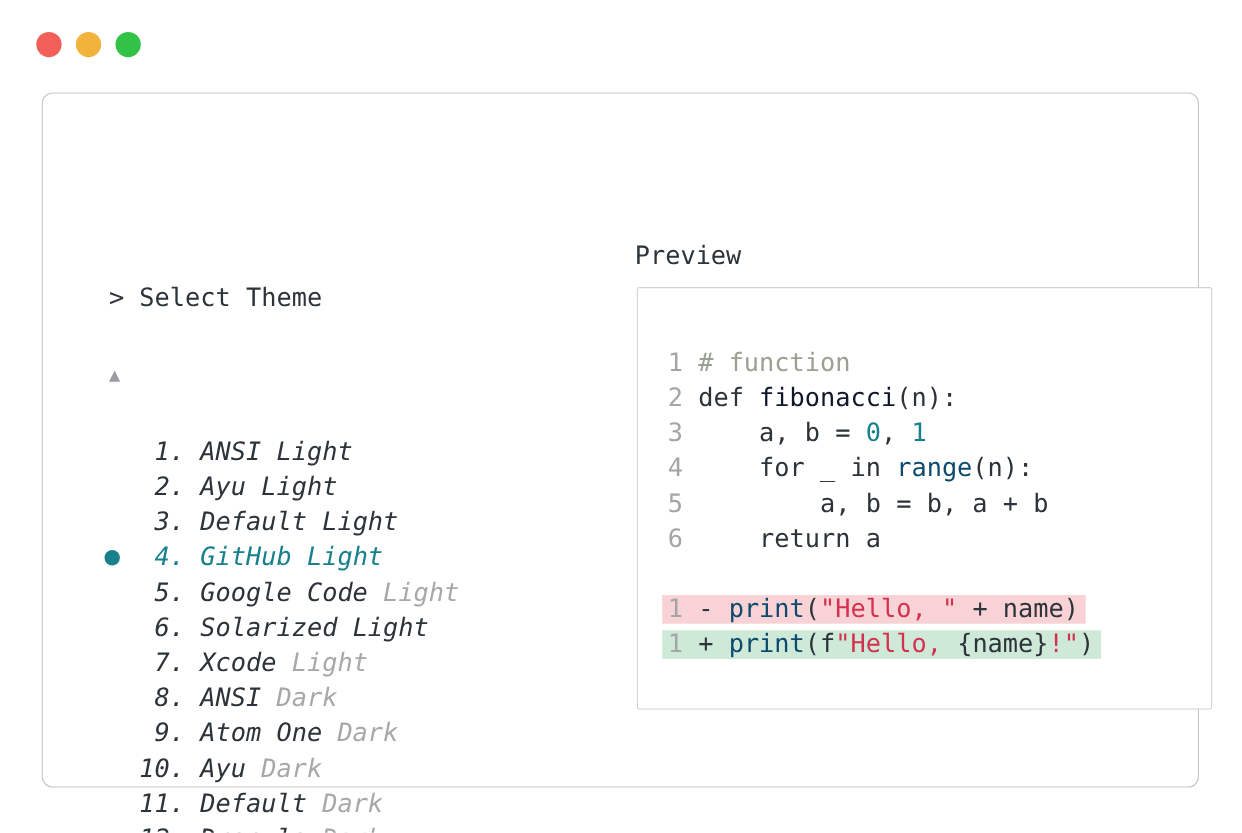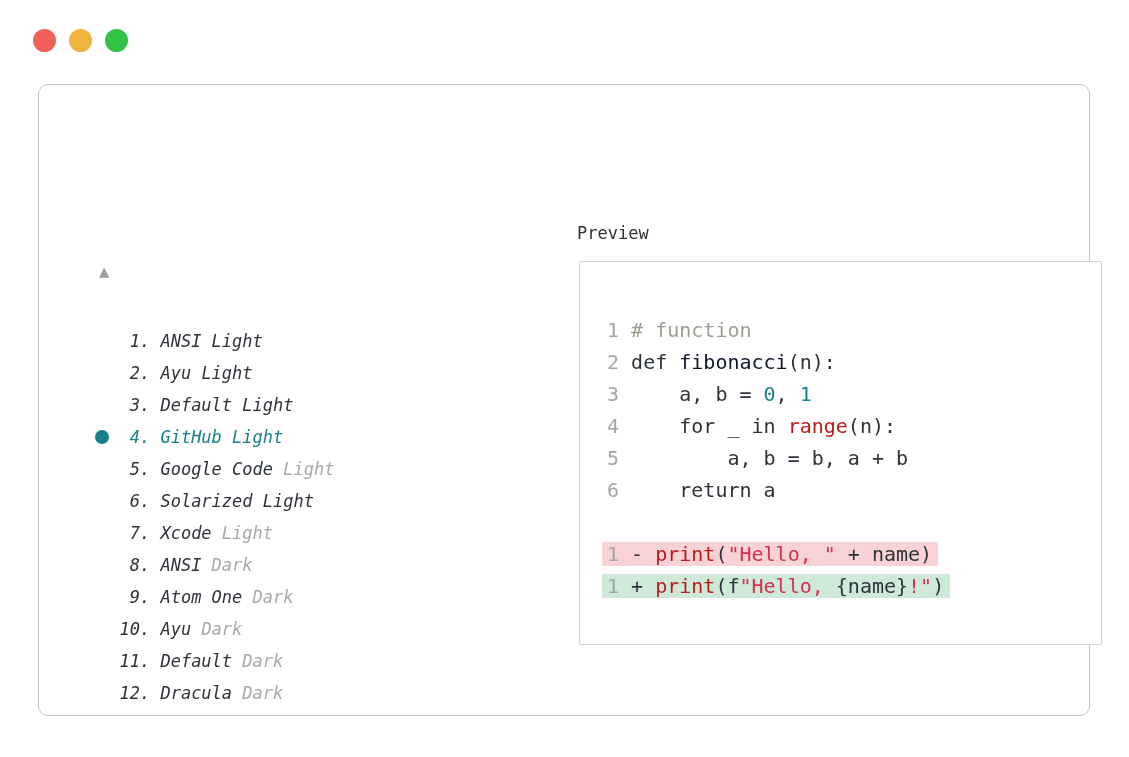--- a/index.html
+++ b/index.html
@@ -19,21 +19,21 @@
   
   .panel {
     position: absolute; left: 38px; top: 84px;
     width: 1052px; height: 632px;
     border: 1.5px solid #c7c8ca; border-radius: 10px;
     background: #ffffff;
   }
 
   
   .left-col { position: absolute; left: 60px; top: 132px; white-space: pre; }
-  .line { height: 32px; line-height: 32px; font-size: 17px; }
+  .line { height: 32px; line-height: 32px; font-size: 23px; }
   .prompt { color: #2d333a; }
   .arrow { font-size: 17px; }
   .arrow-up { color: #9b9da0; }
 
   .theme-row { position: relative; cursor: pointer; font-style: italic; }
   .theme-row .num, .theme-row .nm { color: #2d333a; }
   .theme-row .variant { color: #2d333a; }
   .theme-row .variant.muted { color: #a6a8aa; }
   .theme-row.selected .num,
   .theme-row.selected .nm,
@@ -44,47 +44,48 @@
   }
 
   
   .preview-label { position: absolute; left: 538px; top: 132px; }
   .preview-box {
     position: absolute; left: 540px; top: 176px;
     width: 523px; height: 384px;
     border: 1.5px solid #d2d3d5; border-radius: 2px; background: #ffffff;
   }
   .code { position: absolute; left: 27px; top: 52px; white-space: pre; }
-  .code-line { height: 32px; line-height: 32px; font-size: 20px; }
+  .code-line { height: 32px; line-height: 32px; font-size: 23px; }
   .lnum { color: #a3a5a7; }
   .hl { padding: 0 6px 0 5px; margin-left: -5px; }
   .hl.diff-removed { background: #f8d2d4; }
   .hl.diff-added   { background: #cfe9d8; }
 
   .tok-code     { color: #2d333a; text-align: center; }
   .tok-comment  { color: #9aa192; }
   .tok-function { color: #0f172a; }
   .tok-number   { color: #17808a; }
-  .tok-builtin  { color: #b91c1c; }
+  .tok-builtin  { color: #0c4a6e; }
   .tok-string   { color: #d43050; }
 </style>
 </head>
 <body>
 
 <div class="stage">
 
   <div class="traffic-lights">
     <span class="tl-dot" style="background: rgb(241, 95, 88);"></span>
     <span class="tl-dot" style="background: rgb(242, 179, 61);"></span>
     <span class="tl-dot" style="background: rgb(50, 194, 69);"></span>
   </div>
 
   <div class="panel">
 
     <div class="left-col">
+      <div class="line prompt">&gt; Select Theme</div>
       <div class="line arrow arrow-up">▲</div>
       <div id="theme-list"><div class="line theme-row"><span class="num">   1. </span><span class="nm">ANSI </span><span class="variant">Light</span></div><div class="line theme-row"><span class="num">   2. </span><span class="nm">Ayu </span><span class="variant">Light</span></div><div class="line theme-row"><span class="num">   3. </span><span class="nm">Default </span><span class="variant">Light</span></div><div class="line theme-row selected"><span class="sel-dot"></span><span class="num">   4. </span><span class="nm">GitHub </span><span class="variant">Light</span></div><div class="line theme-row"><span class="num">   5. </span><span class="nm">Google Code </span><span class="variant muted">Light</span></div><div class="line theme-row"><span class="num">   6. </span><span class="nm">Solarized </span><span class="variant">Light</span></div><div class="line theme-row"><span class="num">   7. </span><span class="nm">Xcode </span><span class="variant muted">Light</span></div><div class="line theme-row"><span class="num">   8. </span><span class="nm">ANSI </span><span class="variant muted">Dark</span></div><div class="line theme-row"><span class="num">   9. </span><span class="nm">Atom One </span><span class="variant muted">Dark</span></div><div class="line theme-row"><span class="num">  10. </span><span class="nm">Ayu </span><span class="variant muted">Dark</span></div><div class="line theme-row"><span class="num">  11. </span><span class="nm">Default </span><span class="variant muted">Dark</span></div><div class="line theme-row"><span class="num">  12. </span><span class="nm">Dracula </span><span class="variant muted">Dark</span></div></div>
       
       
       
     </div>
 
     <div class="preview-label line">Preview</div>
 
     <div class="preview-box">

